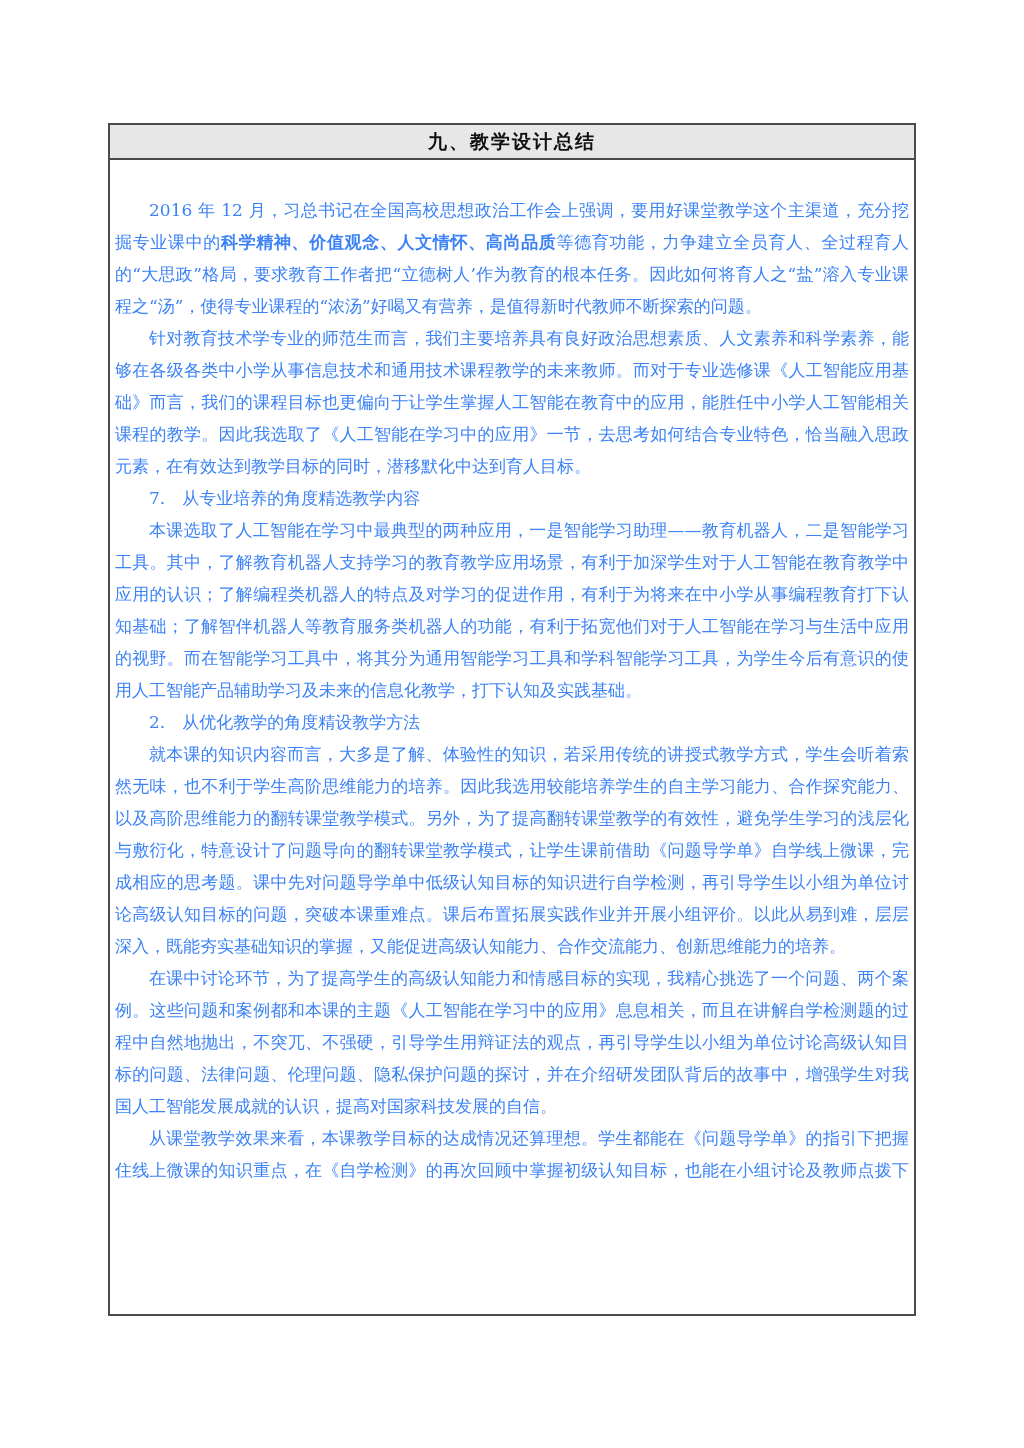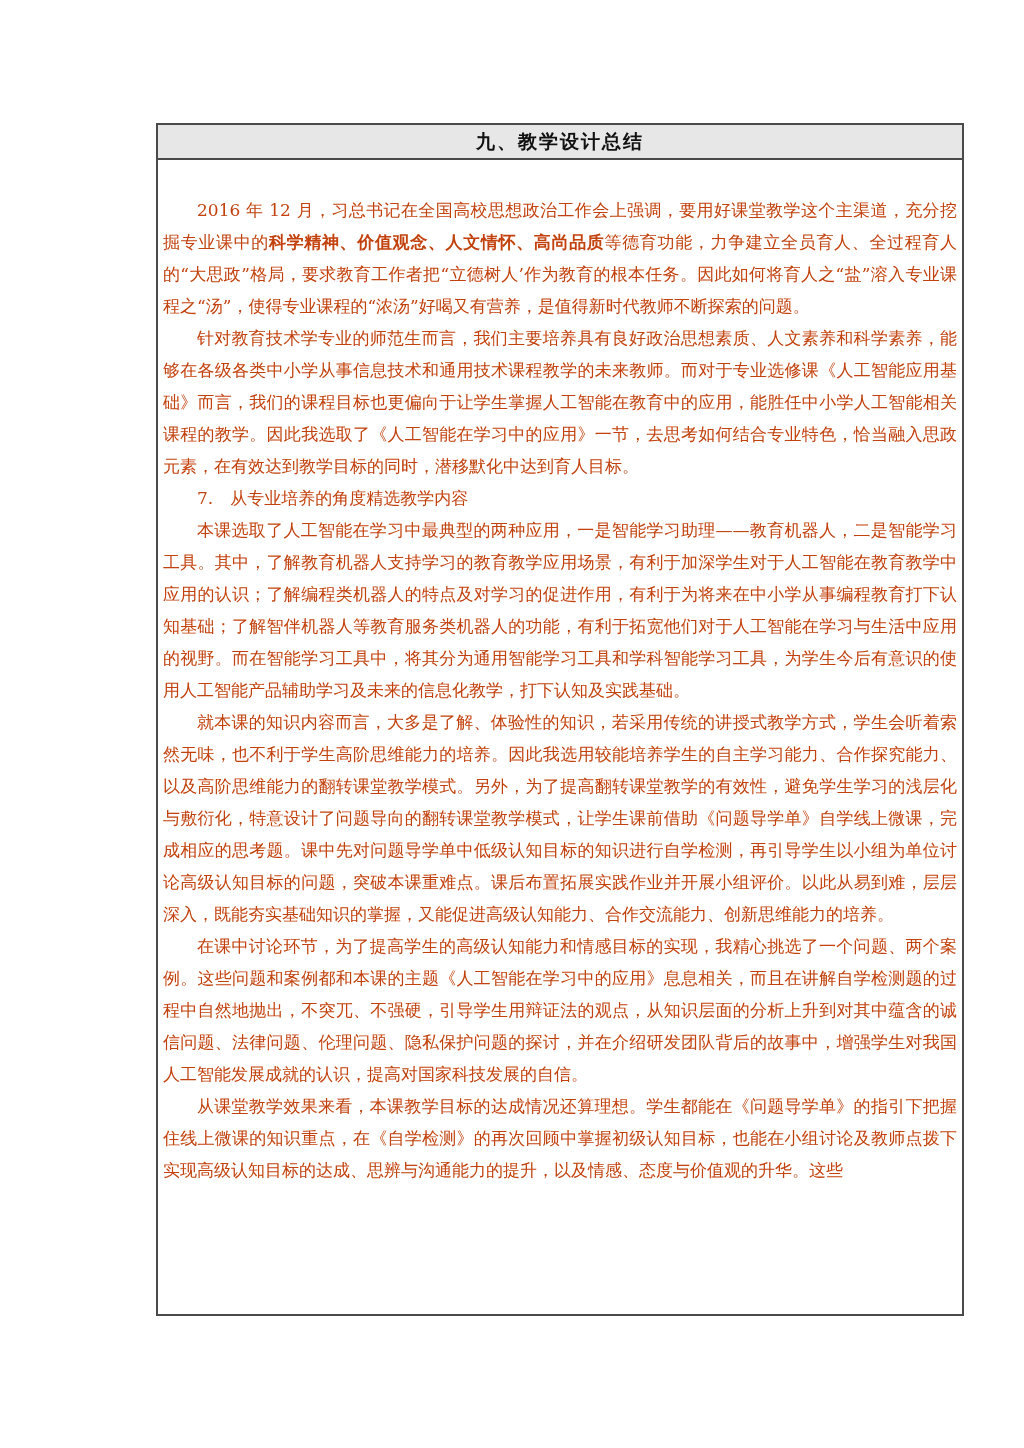--- a/index.html
+++ b/index.html
@@ -17,21 +17,20 @@
   }
   .doc-box {
     position: absolute;
     left: 108px;
     top: 123px;
     width: 808px;
     height: 1193px;
     box-sizing: border-box;
     border: 2px solid #4a4a4a;
     background: #ffffff;
-    margin-left: 48px;
   }
   .doc-header {
     height: 33px;
     box-sizing: content-box;
     background: #e7e7e7;
     border-bottom: 2px solid #4a4a4a;
     display: flex;
     align-items: center;
     justify-content: center;
   }
@@ -43,21 +42,21 @@
     color: #111111;
   }
   .doc-body {
     height: 1030px;
     overflow: hidden;
     padding: 34px 5px 0 5px;
     box-sizing: border-box;
     font-size: 17px;
     line-height: 32px;
     text-align: justify;
-    color: #c2410c;
+    color: #3b82f6;
   }
   .para {
     margin: 0;
     text-indent: 2em;
   }
   .para b {
     font-weight: 700;
   }
 </style>
 </head>
@@ -73,24 +72,25 @@
     <div class="doc-body">
 
       <p class="para"><span>2016 年 12 月，习总书记在全国高校思想政治工作会上强调，要用好课堂教学这个主渠道，充分挖掘专业课中的</span><b>科学精神、价值观念、人文情怀、高尚品质</b><span>等德育功能，力争建立全员育人、全过程育人的“大思政”格局，要求教育工作者把“立德树人’作为教育的根本任务。因此如何将育人之“盐”溶入专业课程之“汤”，使得专业课程的“浓汤”好喝又有营养，是值得新时代教师不断探索的问题。</span></p>
 
       <p class="para">针对教育技术学专业的师范生而言，我们主要培养具有良好政治思想素质、人文素养和科学素养，能够在各级各类中小学从事信息技术和通用技术课程教学的未来教师。而对于专业选修课《人工智能应用基础》而言，我们的课程目标也更偏向于让学生掌握人工智能在教育中的应用，能胜任中小学人工智能相关课程的教学。因此我选取了《人工智能在学习中的应用》一节，去思考如何结合专业特色，恰当融入思政元素，在有效达到教学目标的同时，潜移默化中达到育人目标。</p>
 
       <p class="para heading">7.　从专业培养的角度精选教学内容</p>
 
       <p class="para">本课选取了人工智能在学习中最典型的两种应用，一是智能学习助理——教育机器人，二是智能学习工具。其中，了解教育机器人支持学习的教育教学应用场景，有利于加深学生对于人工智能在教育教学中应用的认识；了解编程类机器人的特点及对学习的促进作用，有利于为将来在中小学从事编程教育打下认知基础；了解智伴机器人等教育服务类机器人的功能，有利于拓宽他们对于人工智能在学习与生活中应用的视野。而在智能学习工具中，将其分为通用智能学习工具和学科智能学习工具，为学生今后有意识的使用人工智能产品辅助学习及未来的信息化教学，打下认知及实践基础。</p>
 
+      <p class="para heading">2.　从优化教学的角度精设教学方法</p>
 
       <p class="para">就本课的知识内容而言，大多是了解、体验性的知识，若采用传统的讲授式教学方式，学生会听着索然无味，也不利于学生高阶思维能力的培养。因此我选用较能培养学生的自主学习能力、合作探究能力、以及高阶思维能力的翻转课堂教学模式。另外，为了提高翻转课堂教学的有效性，避免学生学习的浅层化与敷衍化，特意设计了问题导向的翻转课堂教学模式，让学生课前借助《问题导学单》自学线上微课，完成相应的思考题。课中先对问题导学单中低级认知目标的知识进行自学检测，再引导学生以小组为单位讨论高级认知目标的问题，突破本课重难点。课后布置拓展实践作业并开展小组评价。以此从易到难，层层深入，既能夯实基础知识的掌握，又能促进高级认知能力、合作交流能力、创新思维能力的培养。</p>
 
 
-      <p class="para">在课中讨论环节，为了提高学生的高级认知能力和情感目标的实现，我精心挑选了一个问题、两个案例。这些问题和案例都和本课的主题《人工智能在学习中的应用》息息相关，而且在讲解自学检测题的过程中自然地抛出，不突兀、不强硬，引导学生用辩证法的观点，从知识层面的分析上升到对其中蕴含的诚信问题、法律问题、伦理问题、隐私保护问题的探讨，并在介绍研发团队背后的故事中，增强学生对我国人工智能发展成就的认识，提高对国家科技发展的自信。</p>
+      <p class="para">在课中讨论环节，为了提高学生的高级认知能力和情感目标的实现，我精心挑选了一个问题、两个案例。这些问题和案例都和本课的主题《人工智能在学习中的应用》息息相关，而且在讲解自学检测题的过程中自然地抛出，不突兀、不强硬，引导学生用辩证法的观点，再引导学生以小组为单位讨论高级认知目标的问题、法律问题、伦理问题、隐私保护问题的探讨，并在介绍研发团队背后的故事中，增强学生对我国人工智能发展成就的认识，提高对国家科技发展的自信。</p>
 
 
       <p class="para">从课堂教学效果来看，本课教学目标的达成情况还算理想。学生都能在《问题导学单》的指引下把握住线上微课的知识重点，在《自学检测》的再次回顾中掌握初级认知目标，也能在小组讨论及教师点拨下实现高级认知目标的达成、思辨与沟通能力的提升，以及情感、态度与价值观的升华。这些</p>
 
     </div>
   </div>
 </div>
 
 </body></html>

